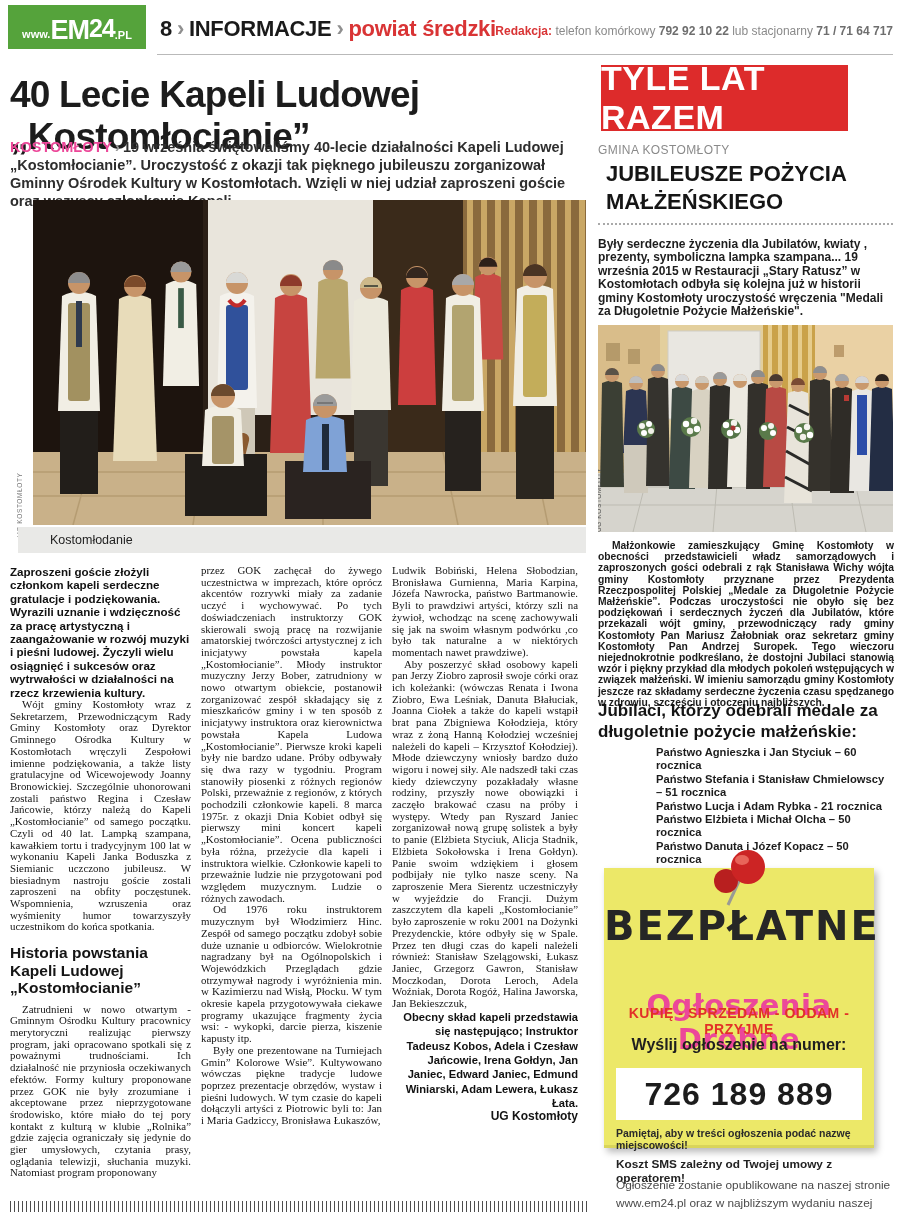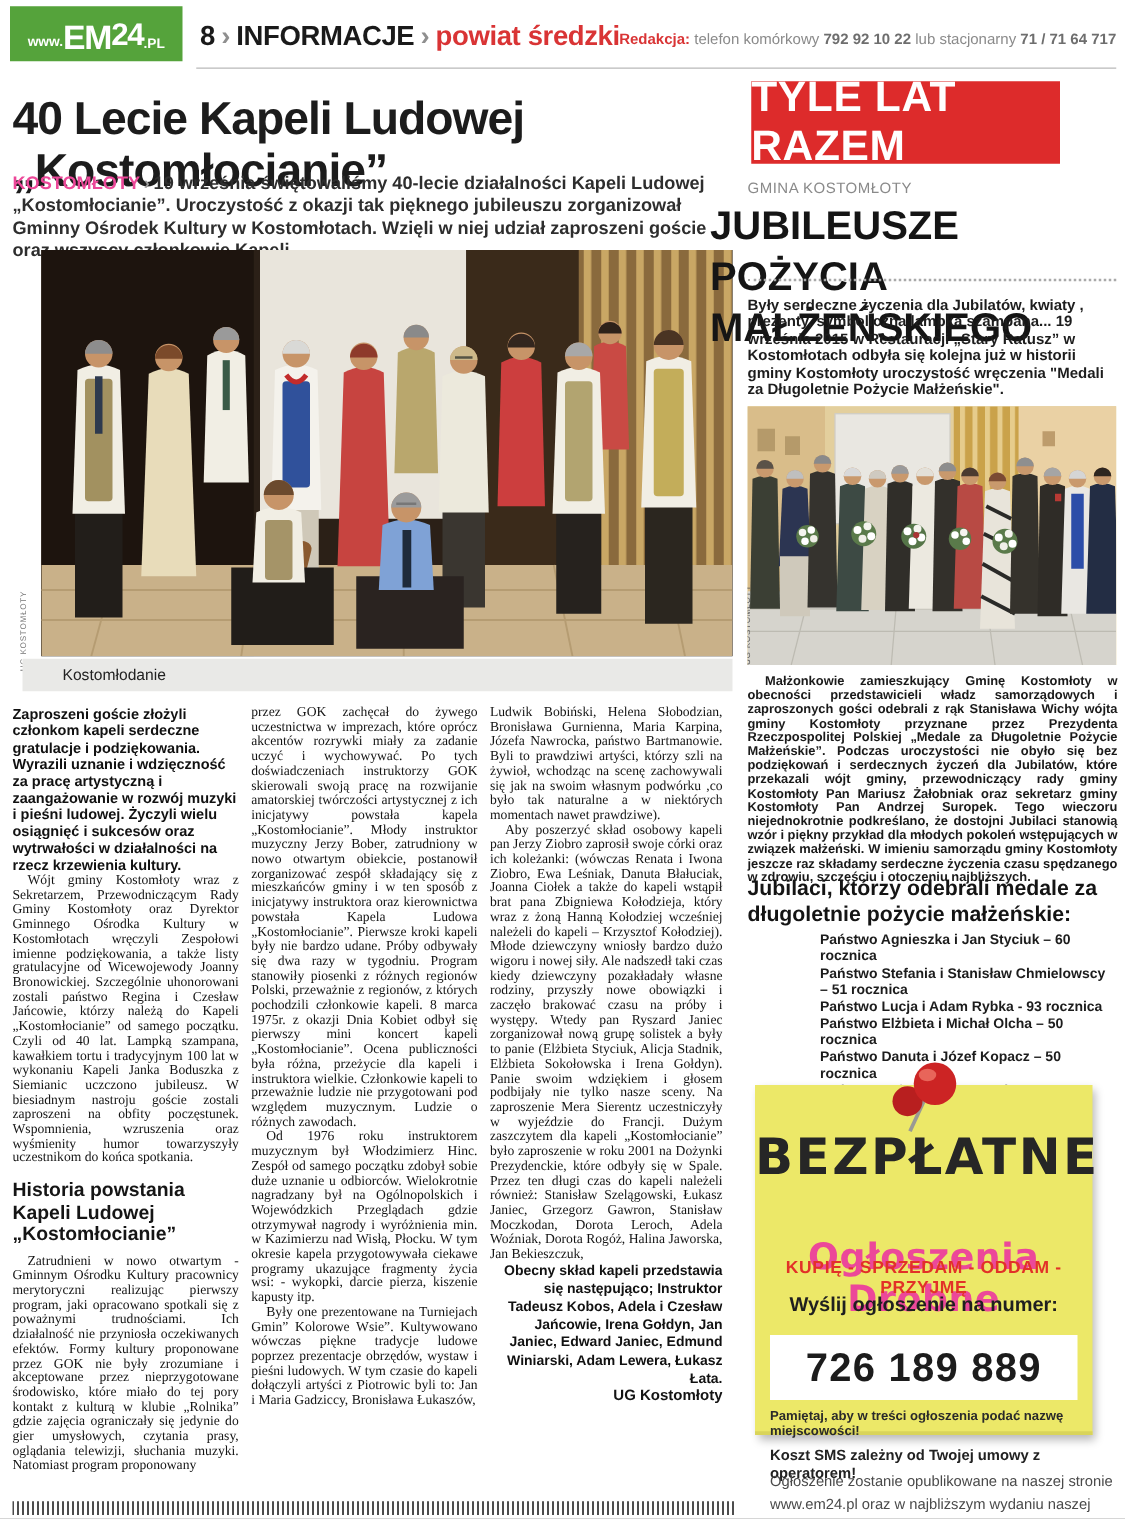--- a/index.html
+++ b/index.html
@@ -54,21 +54,21 @@
   .byline{font-family:"Liberation Sans",sans-serif;font-size:12px;font-weight:800;
           text-align:right;margin-top:14px;}
   .barcode{left:10px;top:1201px;width:578px;height:11px;
            background:repeating-linear-gradient(90deg,#4d4d4d 0 1.5px,transparent 1.5px 4px);}
 
   
   .banner{left:601px;top:65px;width:247px;height:66px;background:#dd2b2b;color:#fff;
           display:flex;align-items:center;justify-content:center;font-size:34px;font-weight:800;
           letter-spacing:0.5px;}
   .side-kicker{left:598px;top:143px;font-size:12px;color:#8a8a8a;letter-spacing:0.4px;}
-  .side-title{left:568px;top:160px;width:295px;font-size:32px;font-weight:800;line-height:1.28;color:#151515;}
+  .side-title{left:606px;top:160px;width:295px;font-size:22px;font-weight:800;line-height:1.28;color:#151515;}
   .dotted{left:598px;top:223px;width:295px;border-top:2px dotted #a9a9a9;}
   .side-lead{left:598px;top:238px;width:295px;font-size:12px;font-weight:700;line-height:13.4px;color:#1d1d1d;}
   .side-photo{left:598px;top:325px;width:295px;height:207px;overflow:hidden;background:#e3cf9d;}
   .side-body{left:598px;top:540px;width:296px;font-size:10.3px;font-weight:700;line-height:11.2px;
              text-align:justify;color:#1a1a1a;}
   .side-body p{margin:0;text-indent:14px;}
   .jub-head{left:598px;top:700px;width:295px;font-size:17px;font-weight:800;line-height:1.25;color:#141414;}
   .jub-list{left:656px;top:746px;width:237px;font-size:11.2px;font-weight:700;line-height:13.4px;color:#1c1c1c;}
 
   
@@ -430,21 +430,21 @@
   </div>
 
   <div class="abs side-body">
     <p>Małżonkowie zamieszkujący Gminę Kostomłoty w obecności przedstawicieli władz samorządowych i zaproszonych gości odebrali z rąk Stanisława Wichy wójta gminy Kostomłoty przyznane przez Prezydenta Rzeczpospolitej Polskiej „Medale za Długoletnie Pożycie Małżeńskie”. Podczas uroczystości nie obyło się bez podziękowań i serdecznych życzeń dla Jubilatów, które przekazali wójt gminy, przewodniczący rady gminy Kostomłoty Pan Mariusz Żałobniak oraz sekretarz gminy Kostomłoty Pan Andrzej Suropek. Tego wieczoru niejednokrotnie podkreślano, że dostojni Jubilaci stanowią wzór i piękny przykład dla młodych pokoleń wstępujących w związek małżeński. W imieniu samorządu gminy Kostomłoty jeszcze raz składamy serdeczne życzenia czasu spędzanego w zdrowiu, szczęściu i otoczeniu najbliższych.</p>
   </div>
 
   <div class="abs jub-head">Jubilaci, którzy odebrali medale za długoletnie pożycie małżeńskie:</div>
   <div class="abs jub-list">
     <div>Państwo  Agnieszka i Jan Styciuk – 60 rocznica</div>
     <div>Państwo Stefania i Stanisław Chmielowscy – 51 rocznica</div>
-    <div>Państwo Lucja i Adam Rybka -  93 rocznica</div>
+    <div>Państwo Lucja i Adam Rybka -  21 rocznica</div>
     <div>Państwo  Elżbieta i Michał Olcha – 50 rocznica</div>
     <div>Państwo  Danuta i Józef Kopacz – 50 rocznica</div>
     <div>Państwo  Helena i Piotr Stachowscy – 50 rocznica</div>
   </div>
 
   <div class="abs note"></div>
   <svg class="abs pin" viewBox="0 0 90 64" xmlns="http://www.w3.org/2000/svg">
     <line x1="42" y1="34" x2="30" y2="60" stroke="#9a9a94" stroke-width="3"></line>
     <circle cx="28" cy="36" r="12" fill="#b81f1f"></circle>
     <circle cx="50" cy="22" r="17" fill="#cc2424"></circle>

